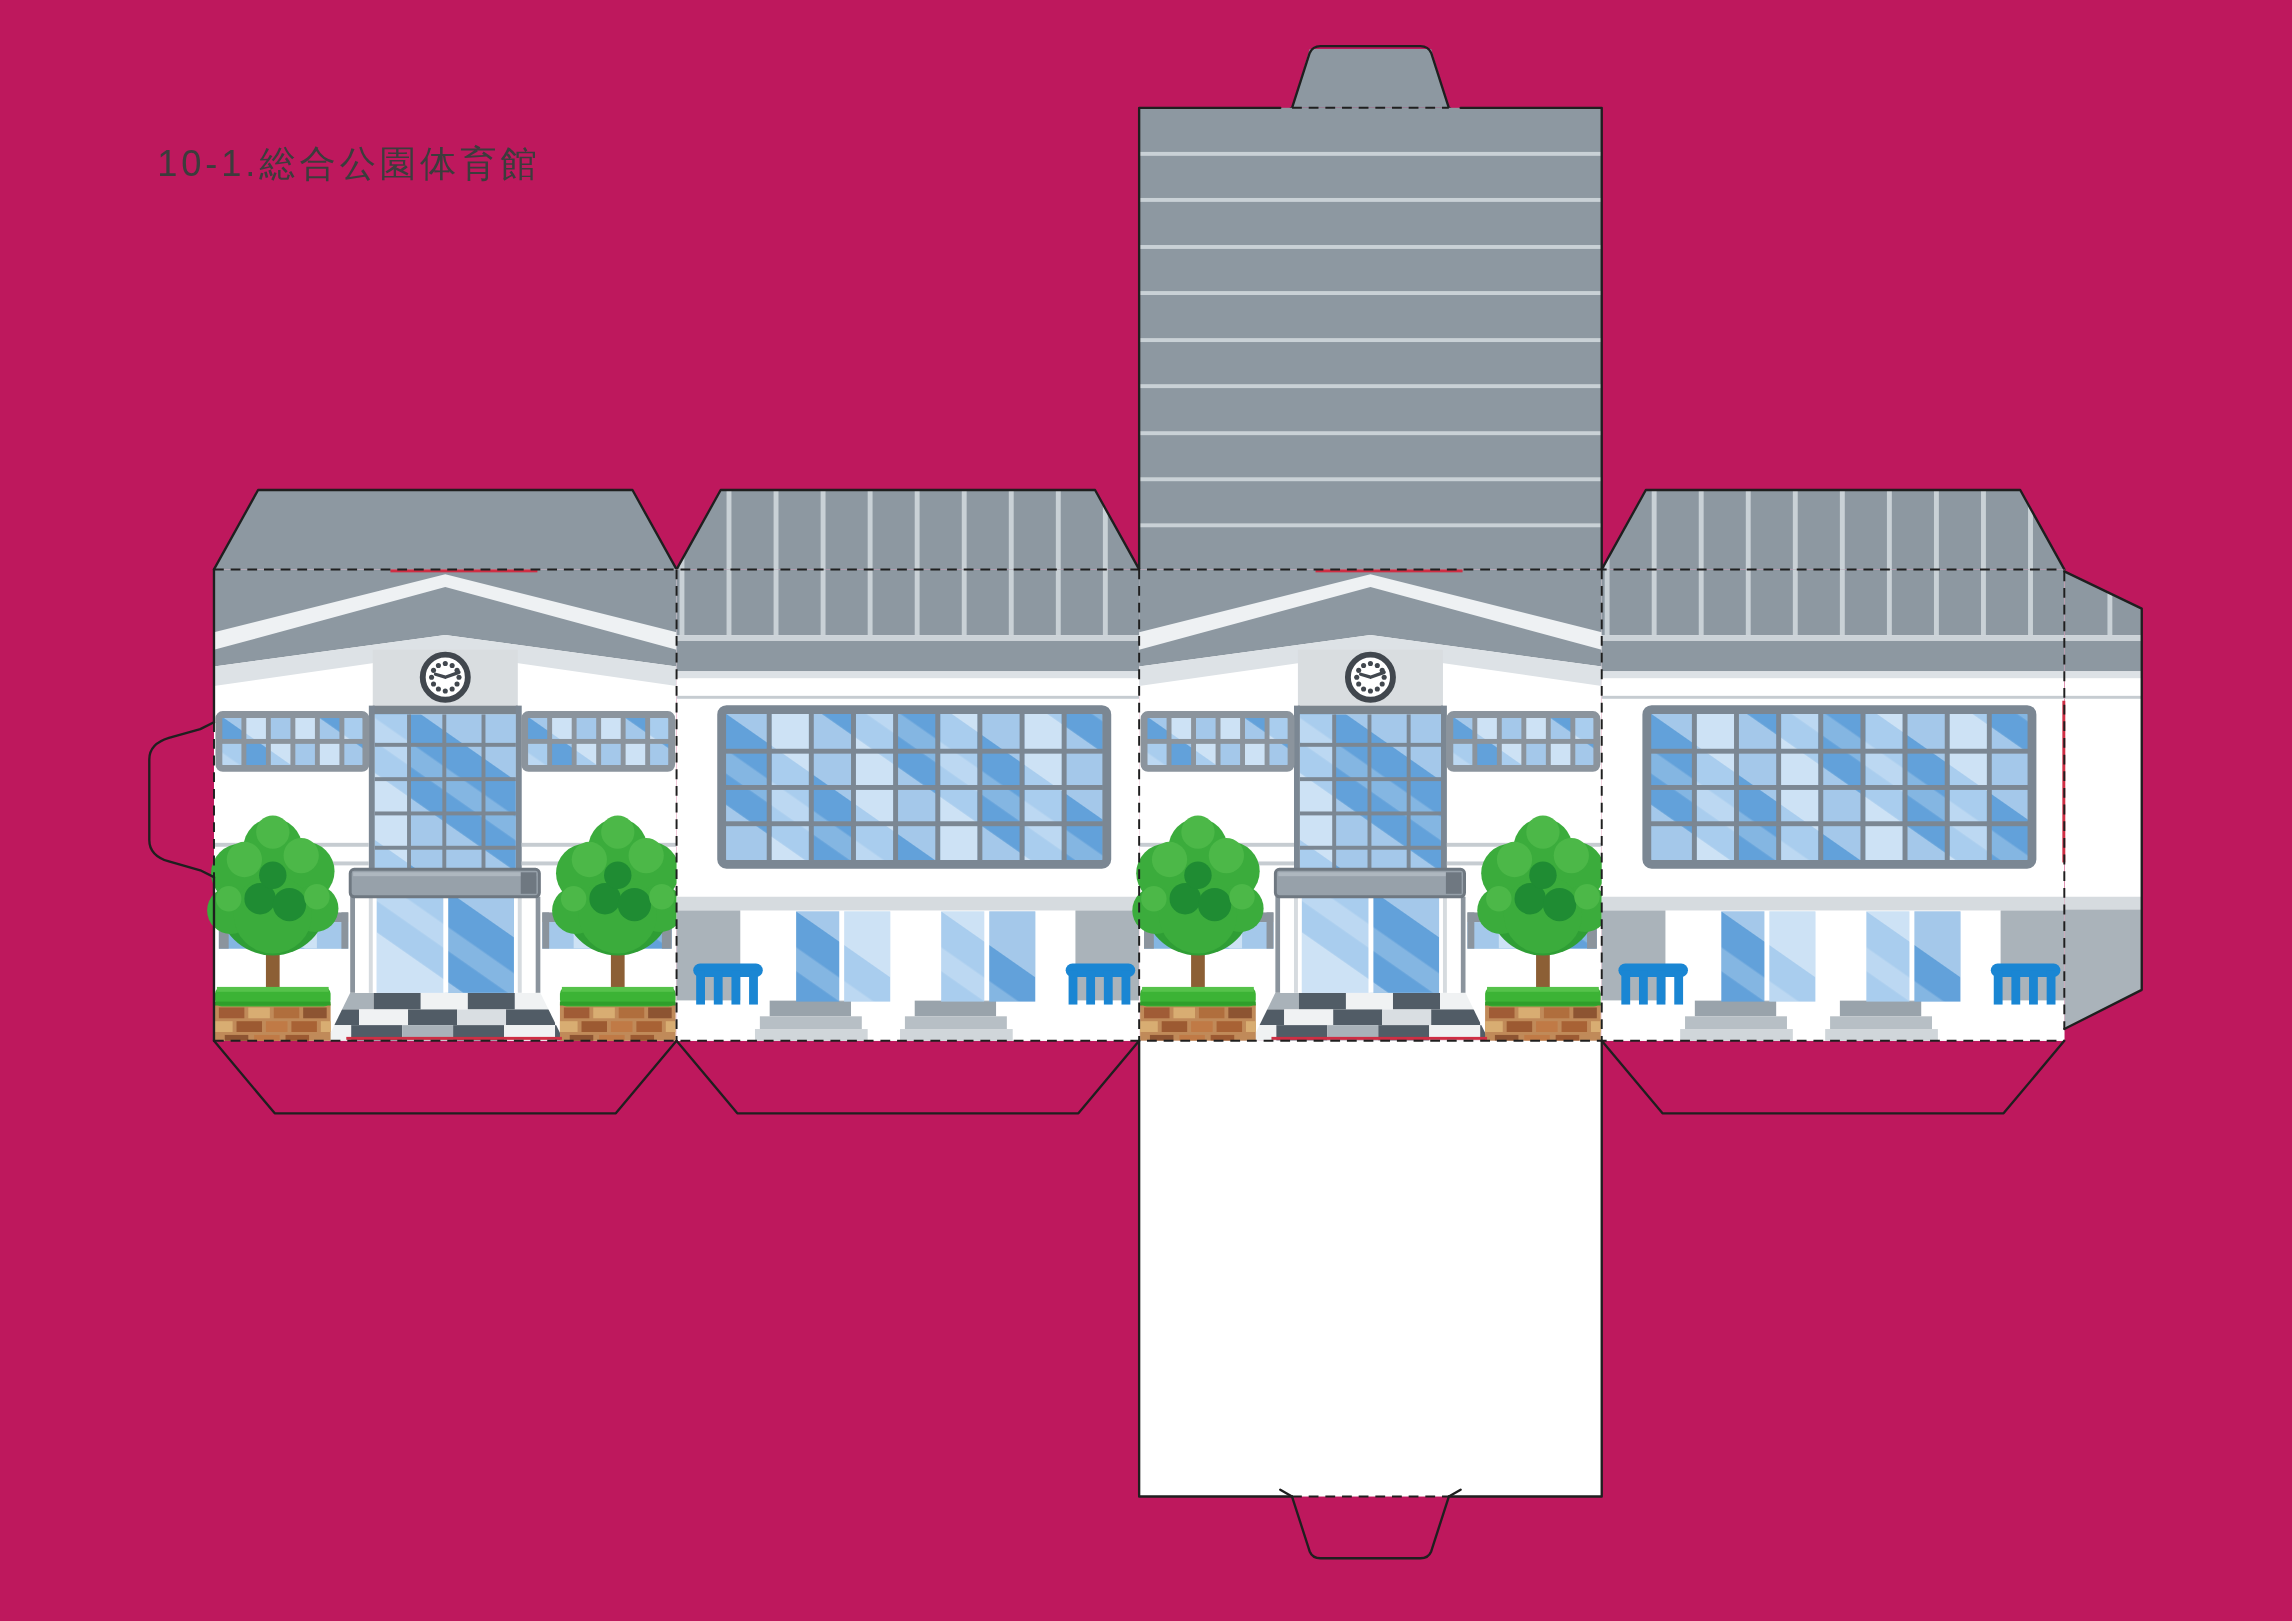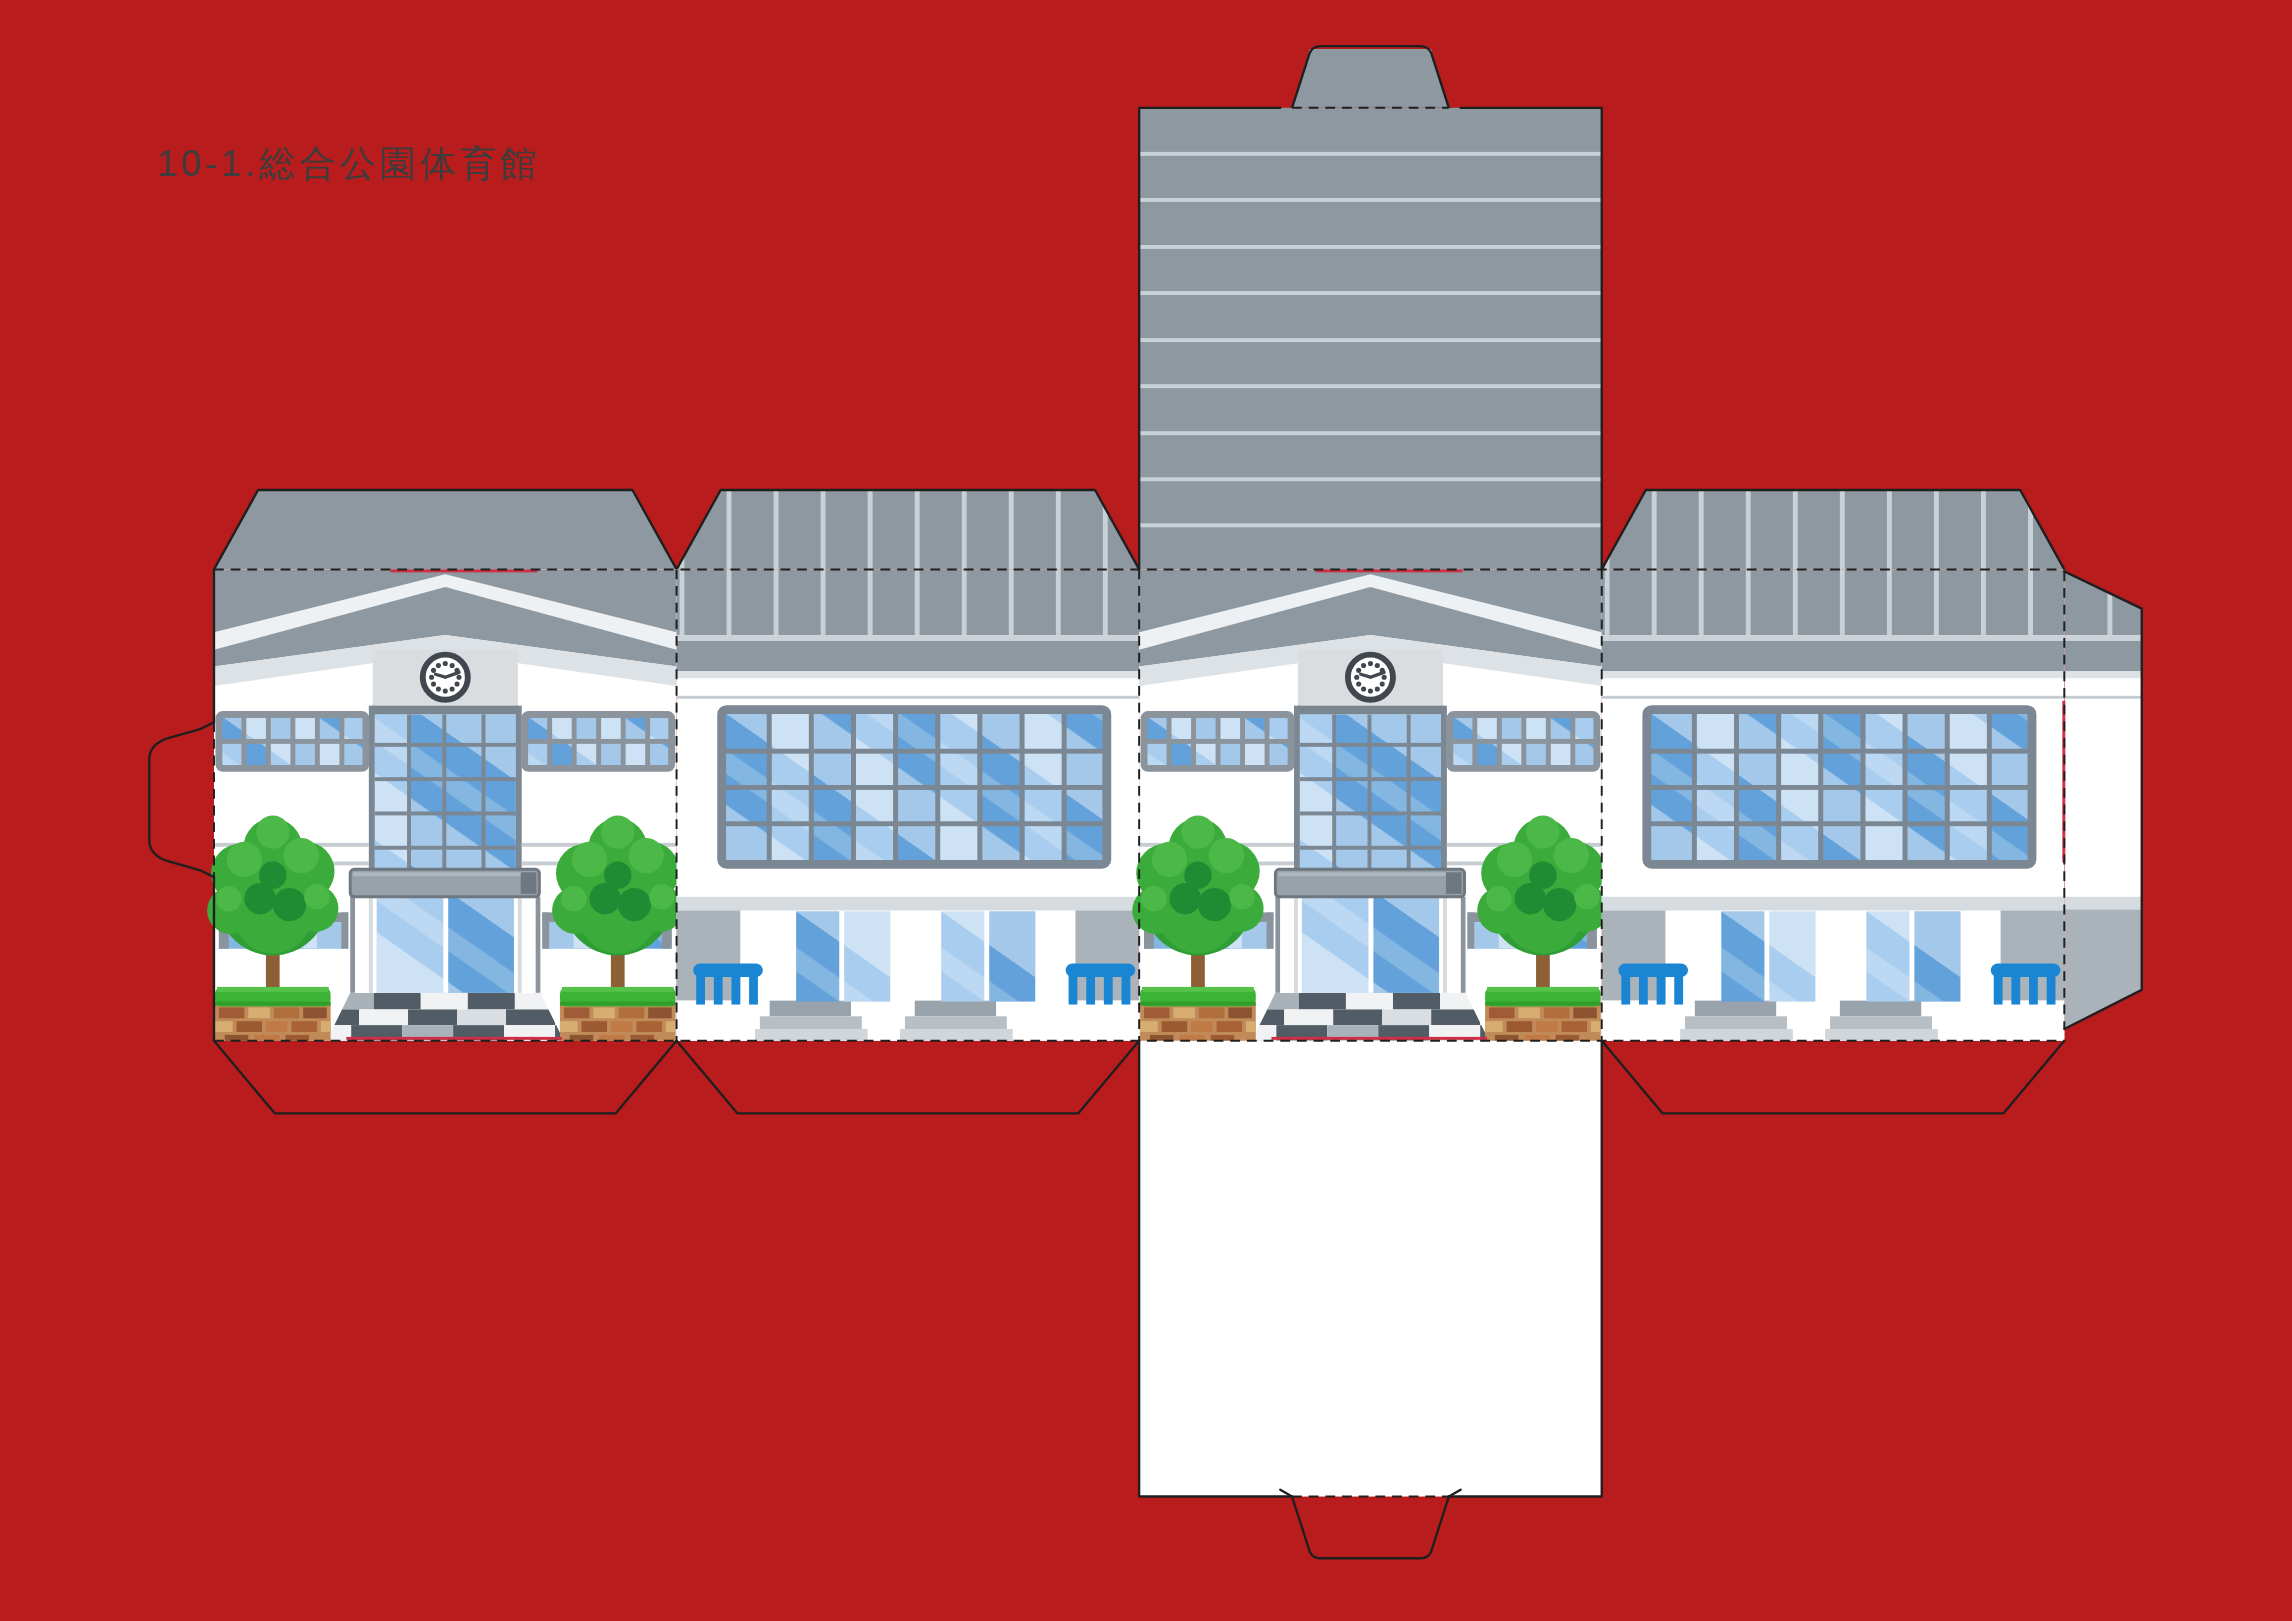--- a/index.html
+++ b/index.html
@@ -1,16 +1,16 @@
 <!DOCTYPE html>
 <html style="--ink: #1f1f1f; --red: #cf2e44; --roofGray: #8d98a1; --roofStripe: #c9d1d6; --stripeWhite: #eef1f3; --eaveLight: #dde2e6; --eaveBand: #ccd3d8; --thinLine: #c6ccd1; --clockBlock: #d9dde0; --mullion: #7b8793; --frameGray: #8b949d; --glassMed: #62a1da; --glassLight: #a9cdee; --canopy: #97a1aa; --canopyDark: #6f7881; --canopyLite: #aeb7bf; --fascia: #d6dbdf; --pillar: #aab3ba; --stepDark: #99a3ab; --stepMid: #b7bfc5; --stepLight: #d0d6da; --fenceBlue: #1a86d3; --grass: #3cb335; --grassDark: #2f9e2a; --trunk: #8c5f35; --treeBase: #3bac3c; --treeDark: #2f9e35; --treeLight: #4cb848; --treeShadow: #1f8c33; --brickBase: #c08a59; --checkDark: #515c66; --checkWhite: #f0f2f3; --checkMid: #a9b2b9; --checkLight: #d9dee2;"><head>
 <meta charset="utf-8">
 <style>
   html,body{margin:0;padding:0;background:#ffffff;}
-  .stage{position:relative;width:2293px;height:1621px;background:#b91c1c;overflow:hidden;
+  .stage{position:relative;width:2293px;height:1621px;background:#be185d;overflow:hidden;
          font-family:"Liberation Sans",sans-serif;}
   svg{position:absolute;left:0;top:0;}
   .title-text{font-family:"Liberation Sans","DejaVu Sans",sans-serif;font-size:37px;
               letter-spacing:4px;fill:#3c3c3c;font-weight:400;}
   
   .ln-cut{fill:none;stroke:var(--ink,#1f1f1f);stroke-width:2.4;stroke-linejoin:round;stroke-linecap:round;}
   .ln-fold{fill:none;stroke:var(--ink,#1f1f1f);stroke-width:2;stroke-dasharray:10 7;}
   .ln-red{fill:var(--red,#cf2e44);}
   
   .f-white{fill:#ffffff;}

